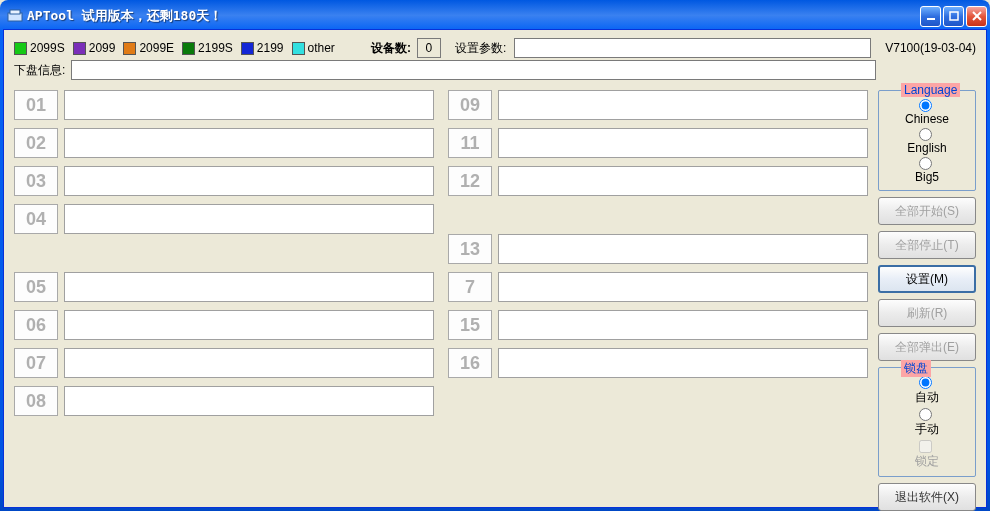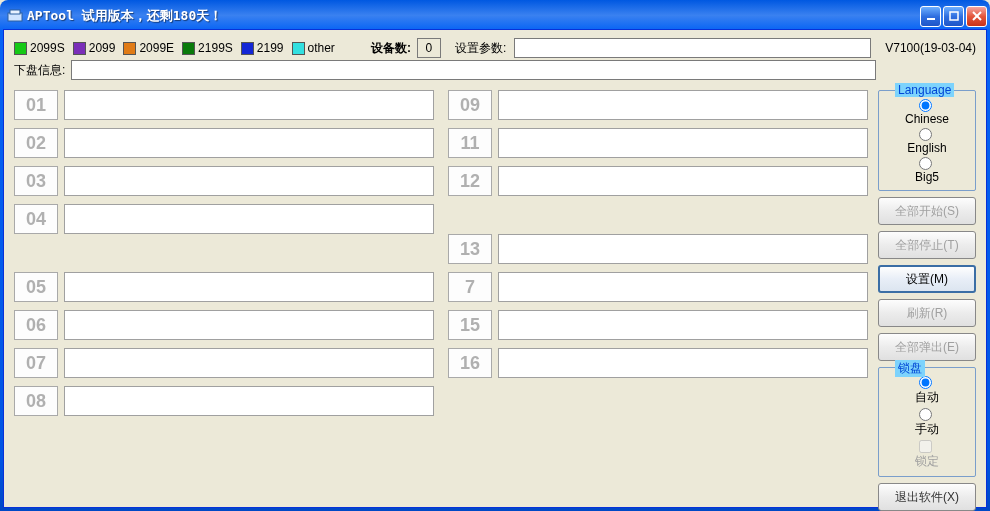--- a/index.html
+++ b/index.html
@@ -86,22 +86,22 @@
 .right-panel {
   width: 98px; margin-left: 10px;
   display: flex; flex-direction: column; gap: 6px;
 }
 .groupbox {
   border: 1px solid #7a9ecb; border-radius: 2px;
   padding: 6px 6px 4px 6px; position: relative;
   background: #ece9d8;
 }
 .groupbox .gb-title {
-  position: absolute; top: -8px; left: 16px;
-  background: #7dd3fc; padding: 0 3px;
+  position: absolute; top: -8px; left: 22px;
+  background: #fca5a5; padding: 0 3px;
   color: #0046d5; font-size: 12px;
 }
 .radio-row, .check-row {
   display: flex; align-items: center; font-size: 12px; margin: 2px 0; flex-direction: column;
 }
 .radio-row input, .check-row input { margin-right: 4px; }
 .wbtn {
   height: 28px; border: 1px solid #888; border-radius: 3px;
   background: linear-gradient(to bottom, #fdfdfd, #ececec 50%, #e0e0e0);
   font-size: 12px; cursor: pointer; color: #333;

